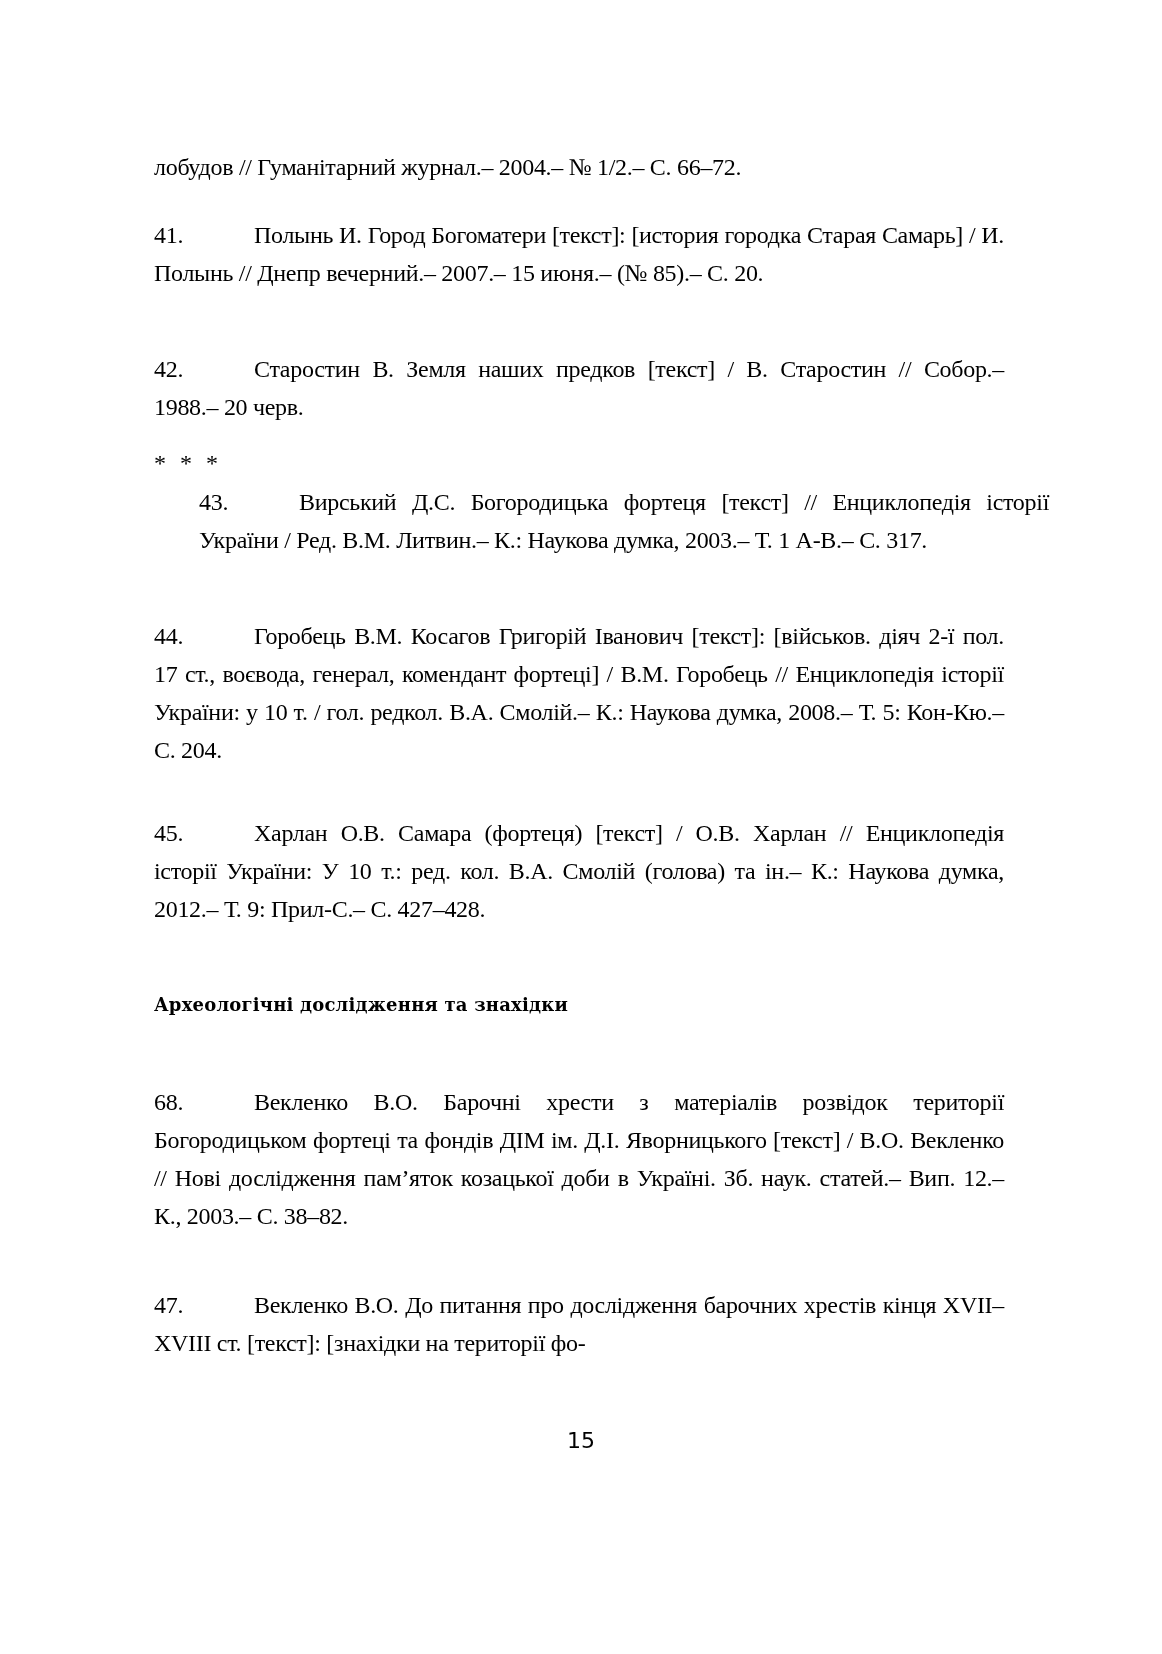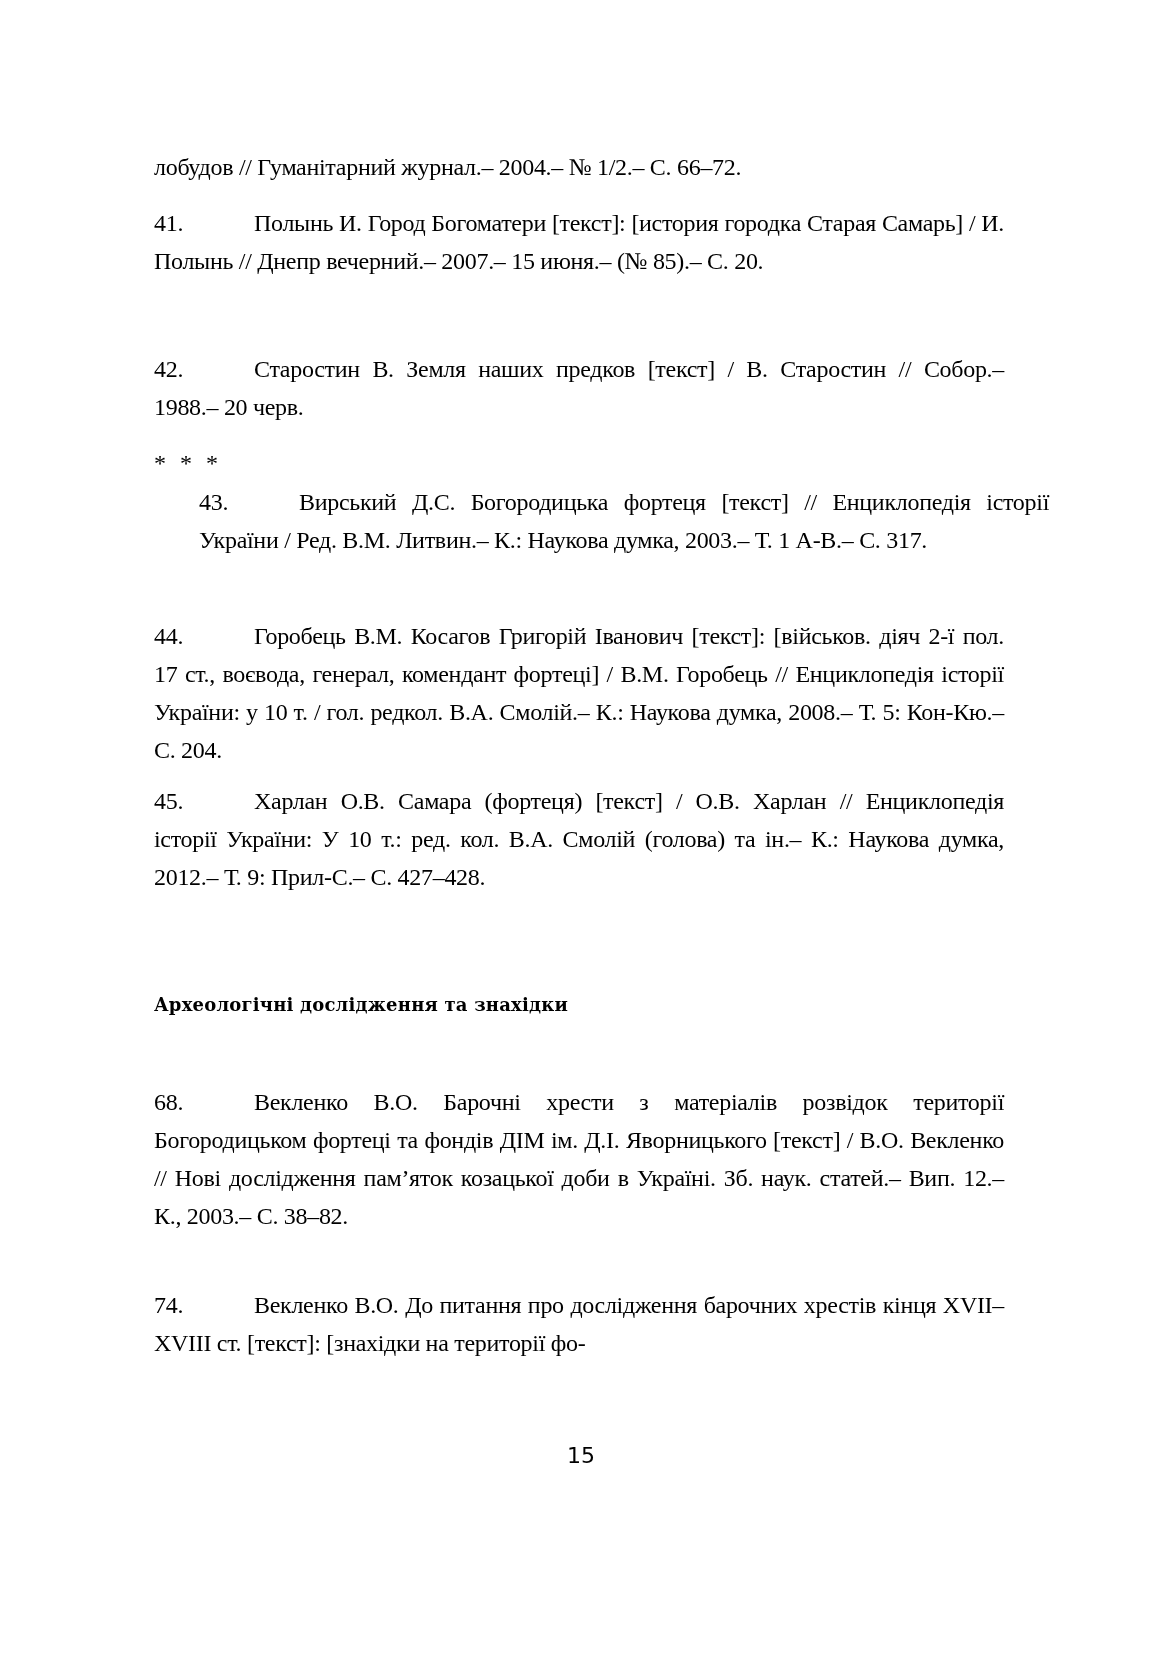--- a/index.html
+++ b/index.html
@@ -53,59 +53,58 @@
       letter-spacing: 4px;
     }
     .page-number {
       position: absolute;
       left: 0;
       width: 1162px;
       top: 1428px;
       text-align: center;
       font-family: "DejaVu Sans", sans-serif;
       font-size: 22px;
-      margin-top: 15px;
     }
   </style>
 </head>
 <body>
 
 <div class="page">
 
   <div class="block" style="top:148px;">
     <span>лобудов // Гуманітарний журнал.– 2004.– № 1/2.–  С. 66–72.</span>
   </div>
 
-  <div class="block" style="top:204px;">
+  <div class="block" style="top:216px;">
     <span class="entry-num">41.</span><span>Полынь И. Город Богоматери [текст]: [история городка Старая Самарь] / И. Полынь // Днепр вечерний.– 2007.– 15 июня.– (№ 85).– С. 20.</span>
   </div>
 
   <div class="block" style="top:350px;">
     <span class="entry-num">42.</span><span>Старостин В. Земля наших предков [текст] / В. Старостин // Собор.– 1988.–  20 черв.</span>
   </div>
 
   <div class="stars" style="top:450px;">* * *</div>
 
   <div class="block" style="top:483px;margin-left:45px;">
     <span class="entry-num">43.</span><span>Вирський Д.С. Богородицька фортеця [текст] // Енциклопедія історії України / Ред. В.М. Литвин.– К.: Наукова думка, 2003.– Т. 1  А-В.– С. 317.</span>
   </div>
 
   <div class="block" style="top:617px;">
     <span class="entry-num">44.</span><span>Горобець В.М. Косагов Григорій Іванович [текст]: [військов. діяч 2-ї пол. 17 ст., воєвода, генерал, комендант фортеці] / В.М. Горобець // Енциклопедія історії України: у 10 т. / гол. редкол. В.А. Смолій.– К.: Наукова думка, 2008.– Т. 5: Кон-Кю.– С. 204.</span>
   </div>
 
-  <div class="block" style="top:782px;">
+  <div class="block" style="top:814px;">
     <span class="entry-num">45.</span><span>Харлан О.В. Самара (фортеця) [текст] / О.В. Харлан // Енциклопедія історії України: У 10 т.: ред. кол. В.А. Смолій (голова) та ін.– К.: Наукова думка, 2012.– Т. 9: Прил-С.– С. 427–428.</span>
   </div>
 
   <div class="heading" style="top:987px;">Археологічні дослідження та знахідки</div>
 
   <div class="block" style="top:1083px;">
     <span class="entry-num">68.</span><span>Векленко В.О. Барочні хрести з матеріалів розвідок території Богородицьком фортеці та фондів ДІМ ім. Д.І. Яворницького [текст] / В.О. Векленко // Нові дослідження пам’яток козацької доби  в Україні. Зб. наук. статей.– Вип. 12.– К., 2003.– С. 38–82.</span>
   </div>
 
   <div class="block" style="top:1286px;">
-    <span class="entry-num">74.</span><span>Векленко В.О. До питання про дослідження барочних хрестів кінця XVII–XVIII ст. [текст]: [знахідки на території фо-</span>
+    <span class="entry-num">47.</span><span>Векленко В.О. До питання про дослідження барочних хрестів кінця XVII–XVIII ст. [текст]: [знахідки на території фо-</span>
   </div>
 
 </div>
 
 <div class="page-number">15</div>
 
 </body></html>

